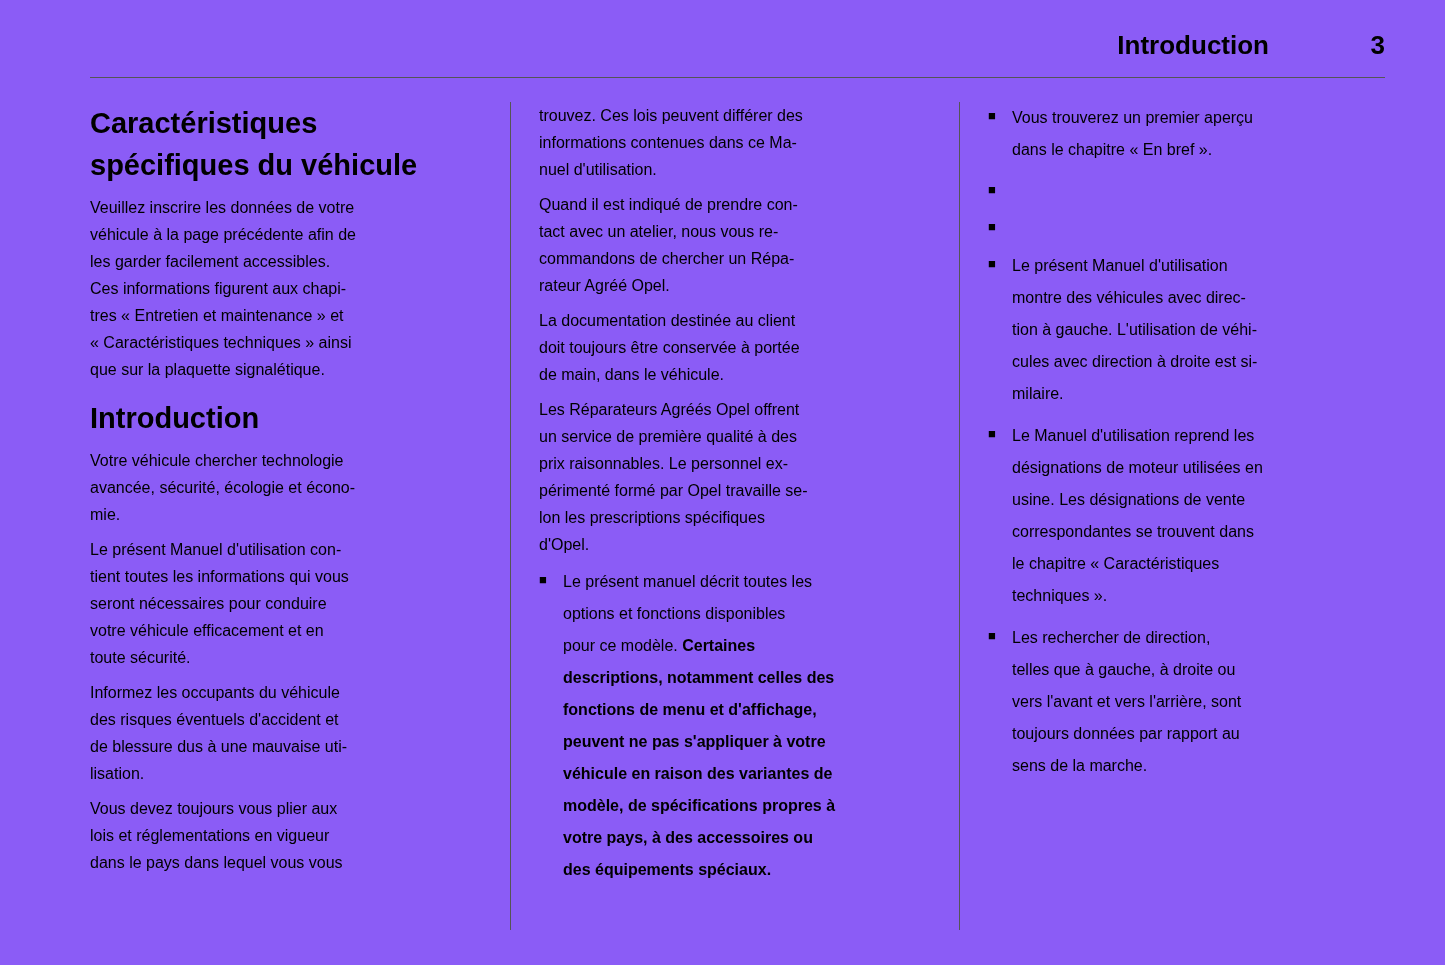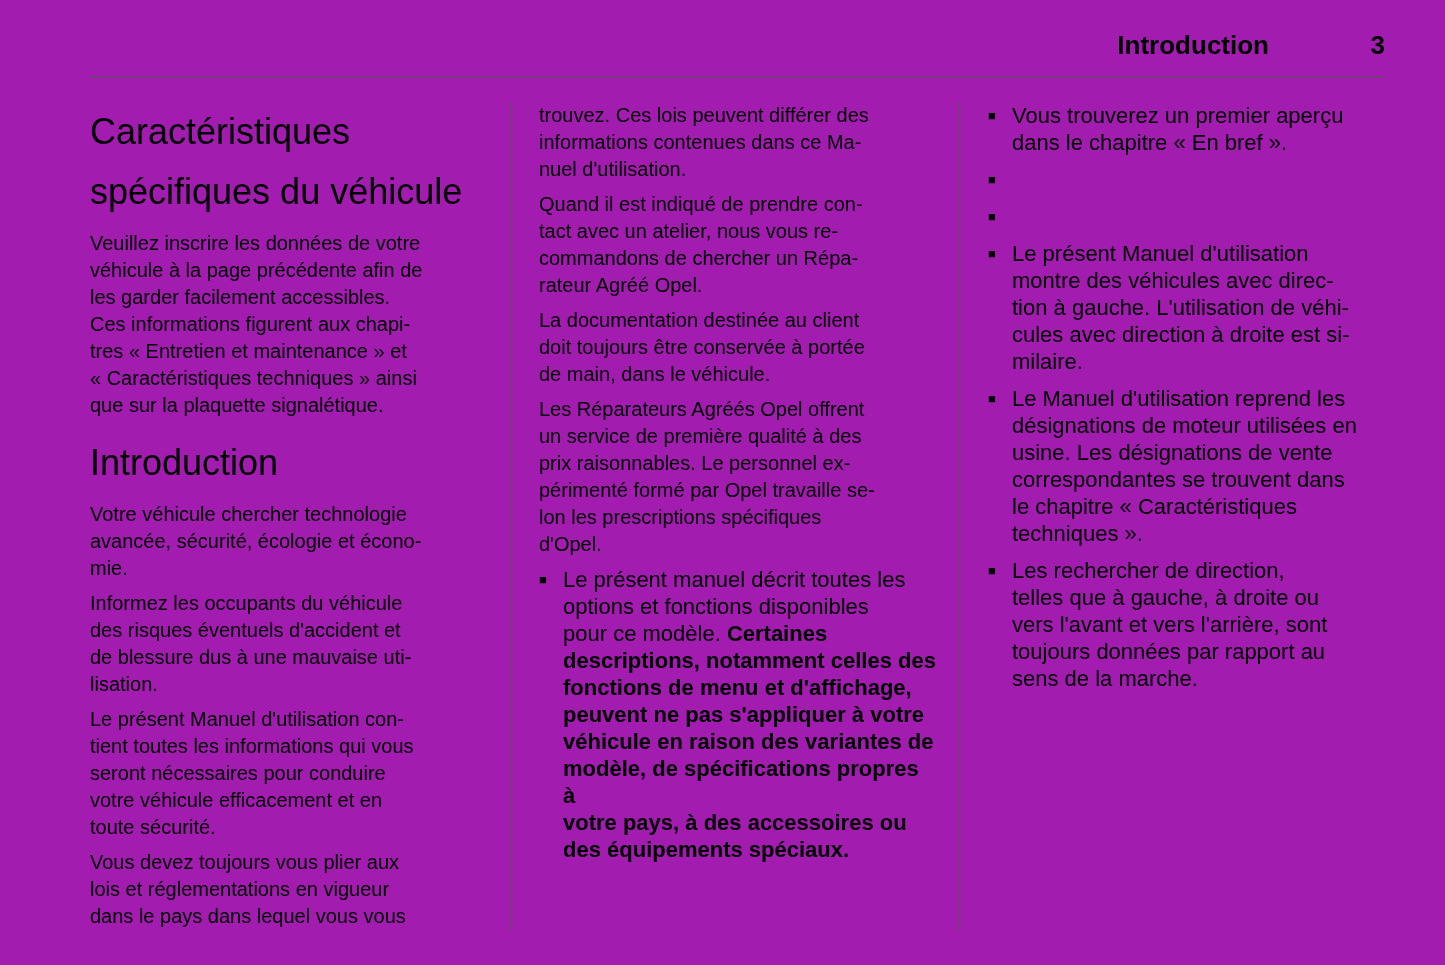--- a/index.html
+++ b/index.html
@@ -1,20 +1,20 @@
 <!DOCTYPE html>
 <html><head>
 <meta charset="utf-8">
 <style>
   html, body { margin: 0; padding: 0; background: #ffffff; }
   .page {
     width: 1445px;
     height: 965px;
     box-sizing: border-box;
-    background: #a21caf;
+    background: #8b5cf6;
     color: #000000;
     font-family: "Liberation Sans", sans-serif;
     padding: 30px 60px 0 90px;
     overflow: hidden;
   }
   .header {
     display: flex;
     justify-content: flex-end;
     align-items: baseline;
   }
@@ -42,46 +42,46 @@
   .col { box-sizing: border-box; }
   .col1 { width: 398px; margin-right: 22px; }
   .col2 { width: 398px; margin: 0 22px 0 28px; }
   .col3 { width: 397px; margin-left: 28px; }
   .divider {
     width: 1px;
     background: #555;
     align-self: stretch;
   }
   h1.section-heading {
-    font-size: 36px;
-    line-height: 60px;
-    font-weight: normal;
+    font-size: 29px;
+    line-height: 42px;
+    font-weight: bold;
     margin: 0 0 8px 0;
     white-space: pre-line;
   }
   h1.mid-heading { margin-top: 14px; }
   p.body-text {
-    font-size: 20px;
+    font-size: 16px;
     line-height: 27px;
     margin: 0 0 8px 0;
     white-space: pre-line;
   }
   .bullet-item {
     display: flex;
     margin: 0 0 10px 0;
   }
   .bullet-glyph {
     flex: 0 0 24px;
     font-size: 13px;
     line-height: 27px;
     color: #000;
   }
   .bullet-text {
-    font-size: 22px;
-    line-height: 27px;
+    font-size: 16px;
+    line-height: 32px;
     white-space: pre-line;
   }
   .bold-run { font-weight: bold; margin-top: 36px; }
 </style>
 </head>
 <body>
 
 <div class="page">
 
   <div class="header">
@@ -99,29 +99,29 @@
 véhicule à la page précédente afin de
 les garder facilement accessibles.
 Ces informations figurent aux chapi-
 tres « Entretien et maintenance » et
 « Caractéristiques techniques » ainsi
 que sur la plaquette signalétique.</p>
       <h1 class="section-heading mid-heading">Introduction</h1>
       <p class="body-text">Votre véhicule chercher technologie
 avancée, sécurité, écologie et écono-
 mie.</p>
-      <p class="body-text">Informez les occupants du véhicule
-des risques éventuels d'accident et
-de blessure dus à une mauvaise uti-
-lisation.</p>
       <p class="body-text">Le présent Manuel d'utilisation con-
 tient toutes les informations qui vous
 seront nécessaires pour conduire
 votre véhicule efficacement et en
 toute sécurité.</p>
+      <p class="body-text">Informez les occupants du véhicule
+des risques éventuels d'accident et
+de blessure dus à une mauvaise uti-
+lisation.</p>
       <p class="body-text">Vous devez toujours vous plier aux
 lois et réglementations en vigueur
 dans le pays dans lequel vous vous</p>
     </section>
 
     <div class="divider"></div>
 
     <section class="col col2">
       <p class="body-text">trouvez. Ces lois peuvent différer des
 informations contenues dans ce Ma-

